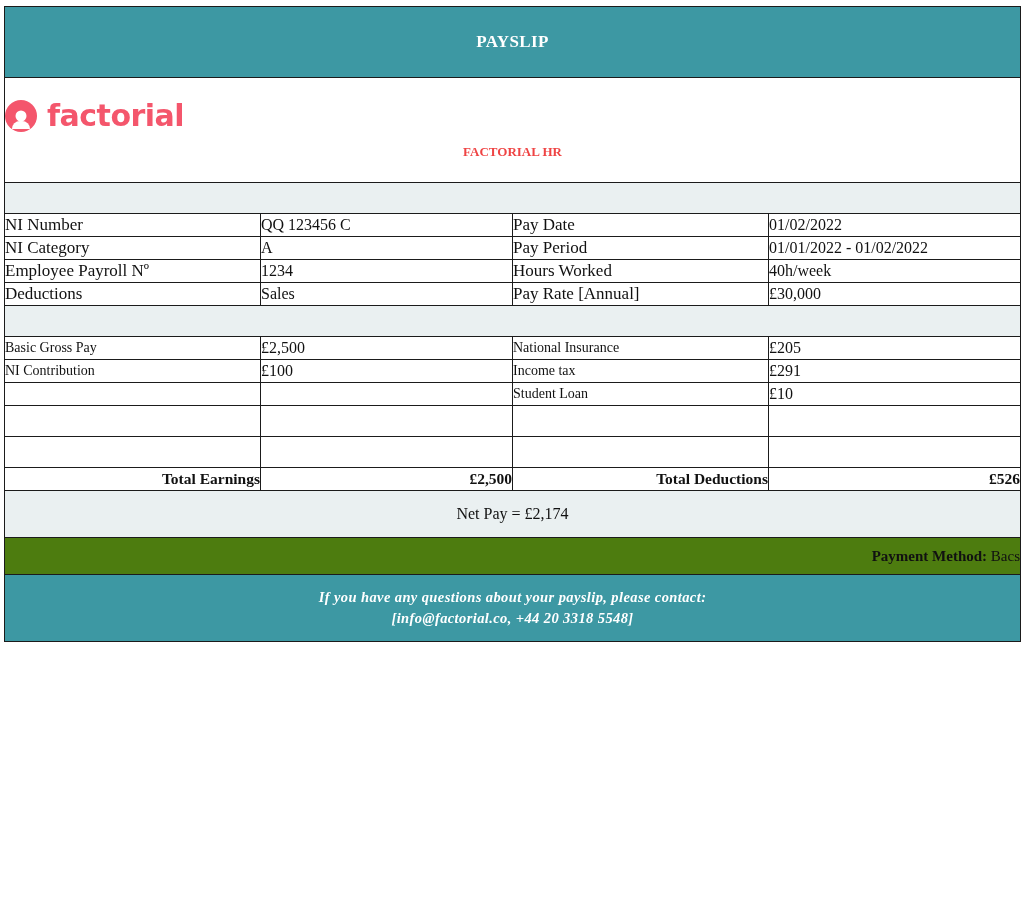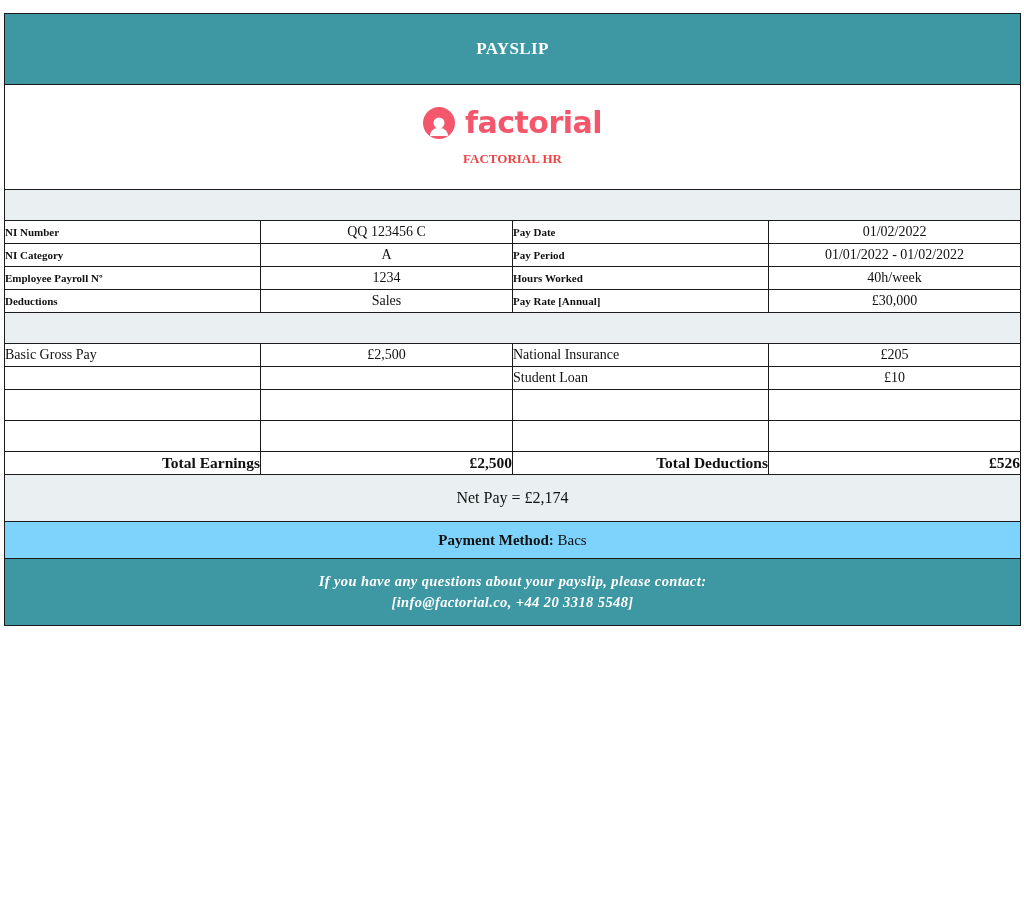--- a/index.html
+++ b/index.html
@@ -15,21 +15,21 @@
     overflow: hidden;
   }
   .payslip {
     box-sizing: border-box;
     width: 1024px;
     padding: 6px 4px 6px 4px;
   }
   table.main {
     border-collapse: collapse;
     width: 1016px;
-    margin: 7px auto;
+    margin: 0 auto;
     table-layout: fixed;
     border-radius: 6px;
   }
   table.main td {
     border: 1px solid #1b1b1b;
     padding: 0;
     vertical-align: middle;
   }
   
   .banner {
@@ -56,21 +56,21 @@
   
   .logo-cell {
     background: #ffffff;
     height: 104px;
     text-align: center;
     padding: 12px 0 10px 0;
   }
   .logo-row {
     display: flex;
     align-items: center;
-    justify-content: center;
+    justify-content: flex-start;
     gap: 10px;
   }
   .logo-mark {
     width: 32px;
     height: 32px;
     border-radius: 50%;
     background: #f4566c;
     position: relative;
     flex: 0 0 auto;
   }
@@ -110,30 +110,29 @@
     font-weight: bold;
     color: #ef4444;
   }
   
   .spacer {
     background: #eaf0f1;
     height: 30px;
   }
   
   .lbl {
-    font-weight: bold;
-    font-size: 11px;
+    font-weight: normal;
+    font-size: 17px;
     padding: 6px 8px;
     height: 22px;
   }
   .val {
-    font-size: 14px;
-    padding: 6px 8px;
-    height: 22px;
-    text-align: center;
+    font-size: 16px;
+    padding: 6px 8px;
+    height: 22px;
   }
   .lbl-plain {
     font-weight: normal;
     font-size: 14px;
     padding: 6px 8px;
     height: 22px;
   }
   .total {
     font-weight: bold;
     font-size: 15.5px;
@@ -146,22 +145,22 @@
   }
   
   .netpay {
     background: #eaf0f1;
     text-align: center;
     height: 46px;
     font-size: 16px;
     font-weight: normal;
   }
   .paymethod {
-    background: #7dd3fc;
-    text-align: center;
+    background: #4d7c0f;
+    text-align: right;
     height: 36px;
     font-size: 15px;
   }
   .paymethod .pm-label {
     font-weight: bold;
   }
   .nowrap { white-space: nowrap; }
 </style>
 </head>
 <body>
@@ -224,20 +223,26 @@
         <td class="spacer" colspan="4"></td>
       </tr>
 
       <tr>
         <td class="lbl-plain">Basic Gross Pay</td>
         <td class="val">£2,500</td>
         <td class="lbl-plain">National Insurance</td>
         <td class="val">£205</td>
       </tr>
       <tr>
+        <td class="lbl-plain">NI Contribution</td>
+        <td class="val">£100</td>
+        <td class="lbl-plain">Income tax</td>
+        <td class="val">£291</td>
+      </tr>
+      <tr>
         <td class="lbl-plain"></td>
         <td class="val"></td>
         <td class="lbl-plain">Student Loan</td>
         <td class="val">£10</td>
       </tr>
       <tr class="empty-row">
         <td class="lbl-plain"></td>
         <td class="val"></td>
         <td class="lbl-plain"></td>
         <td class="val"></td>

